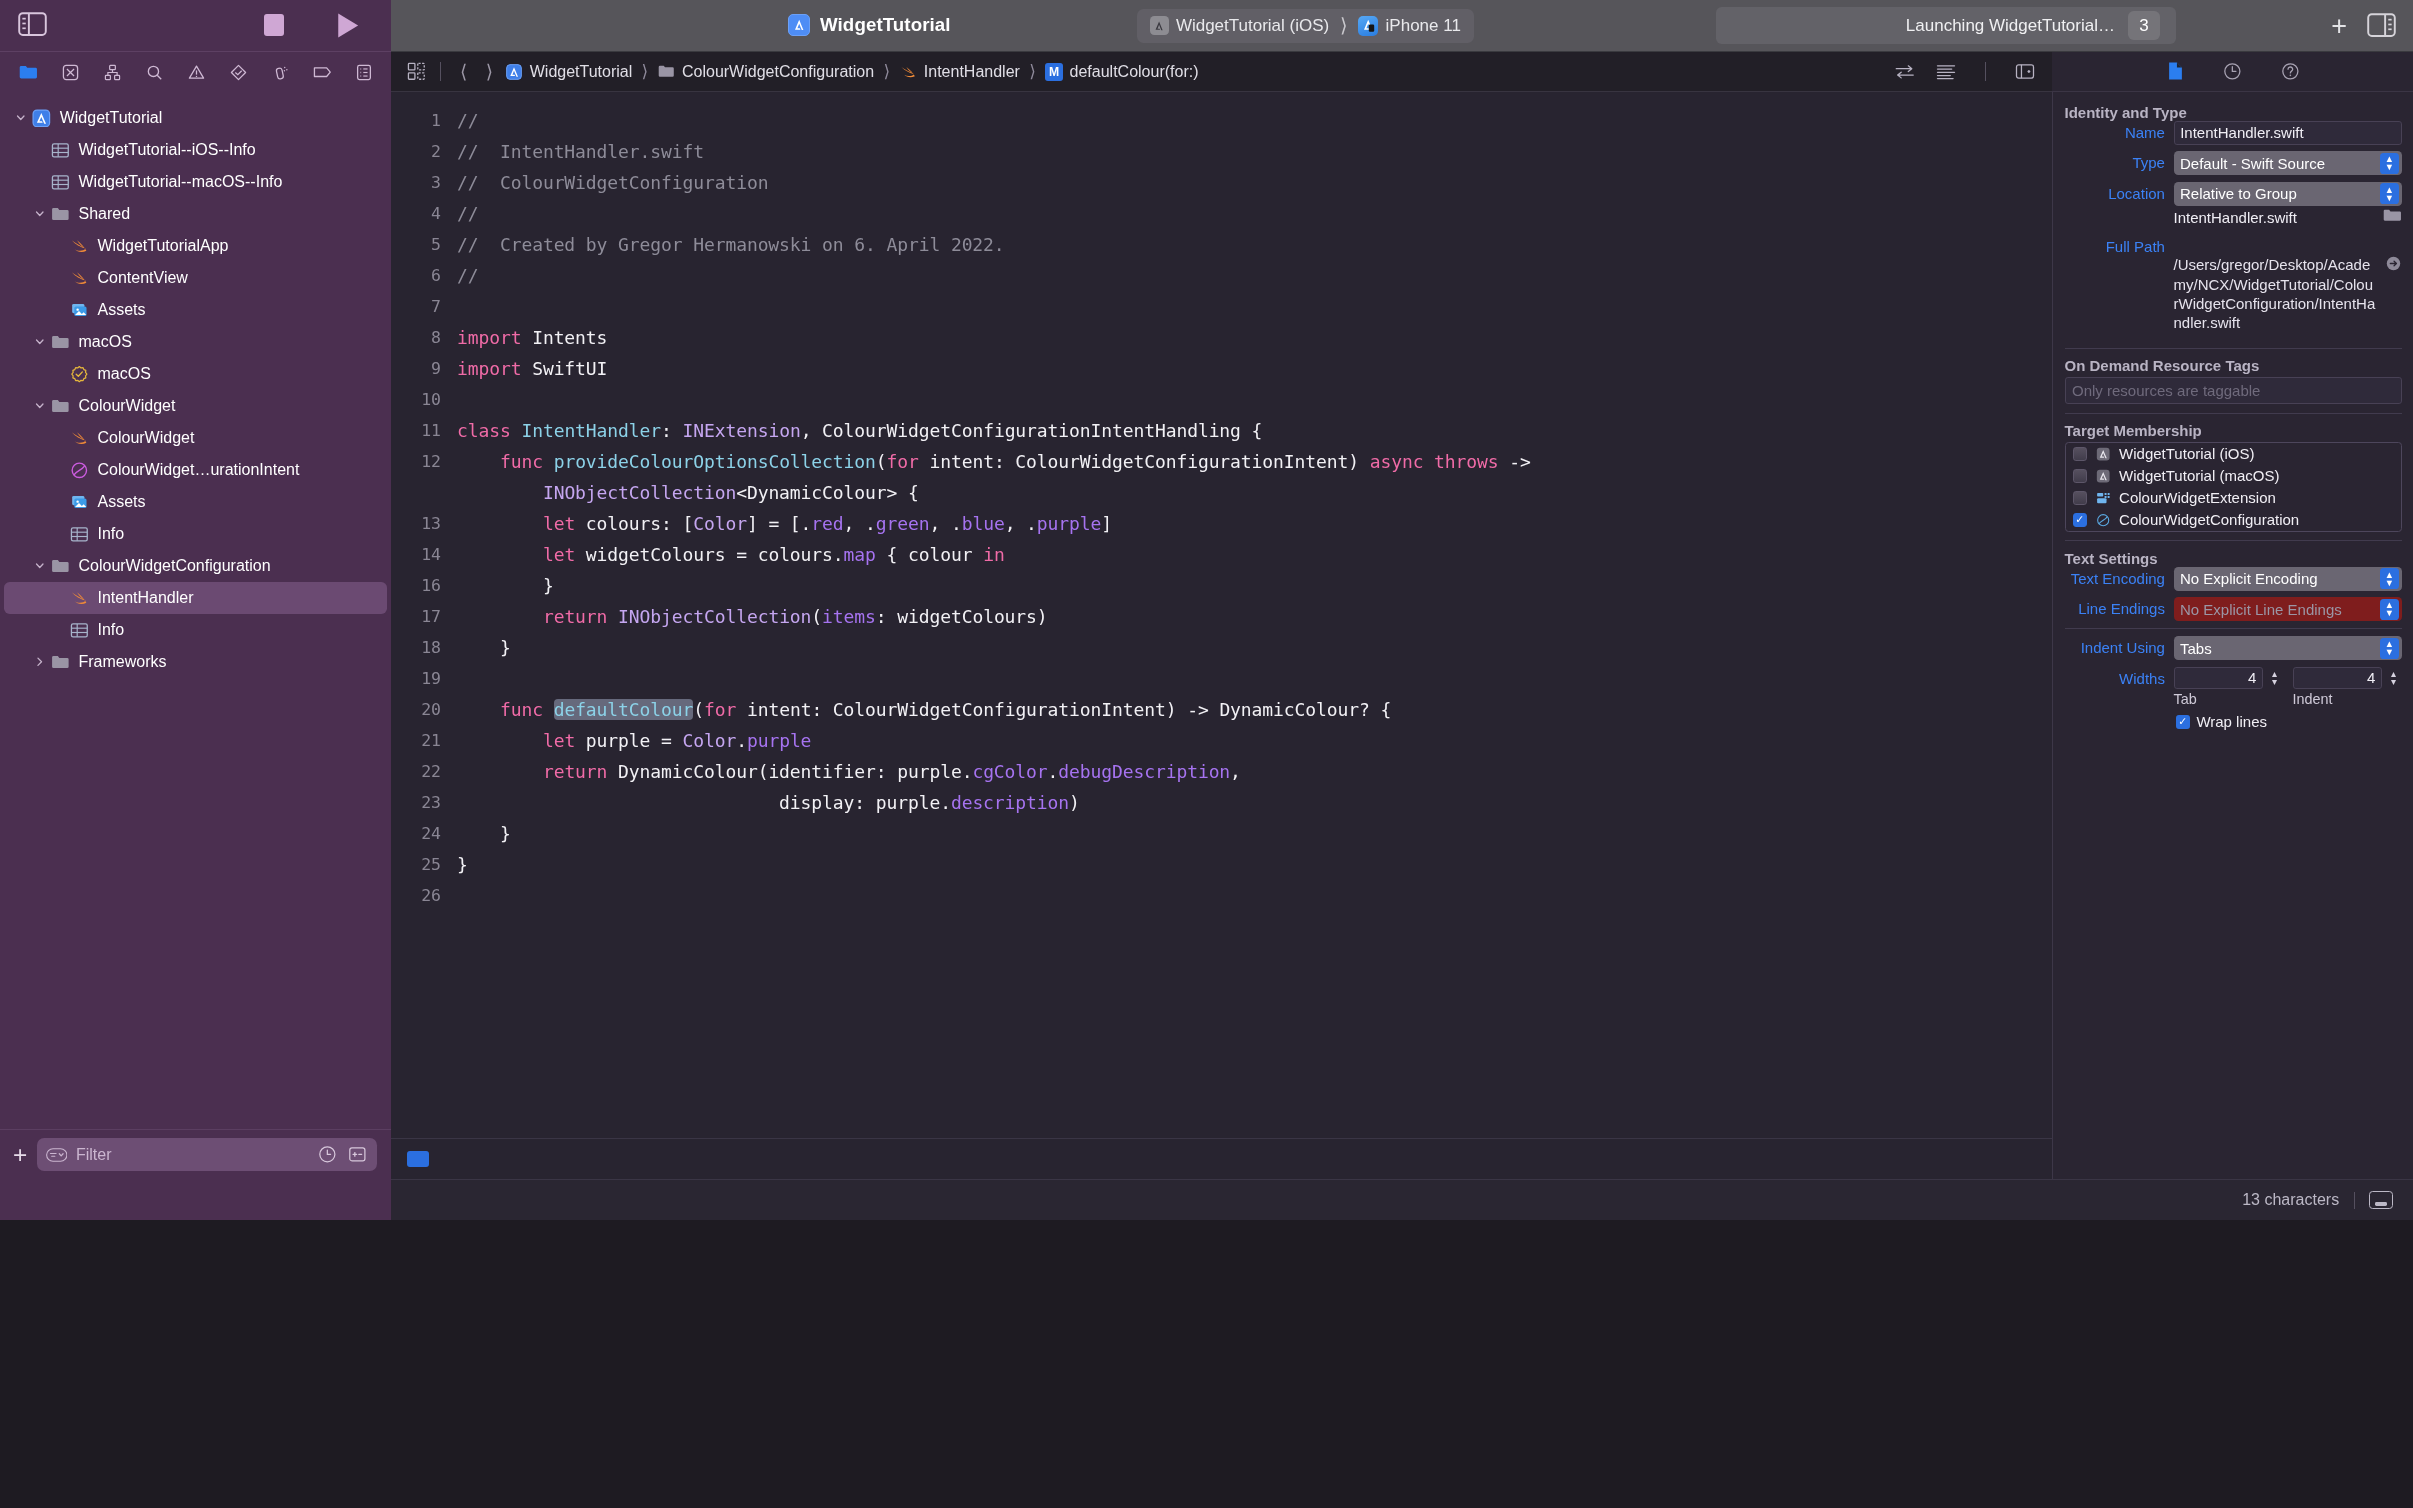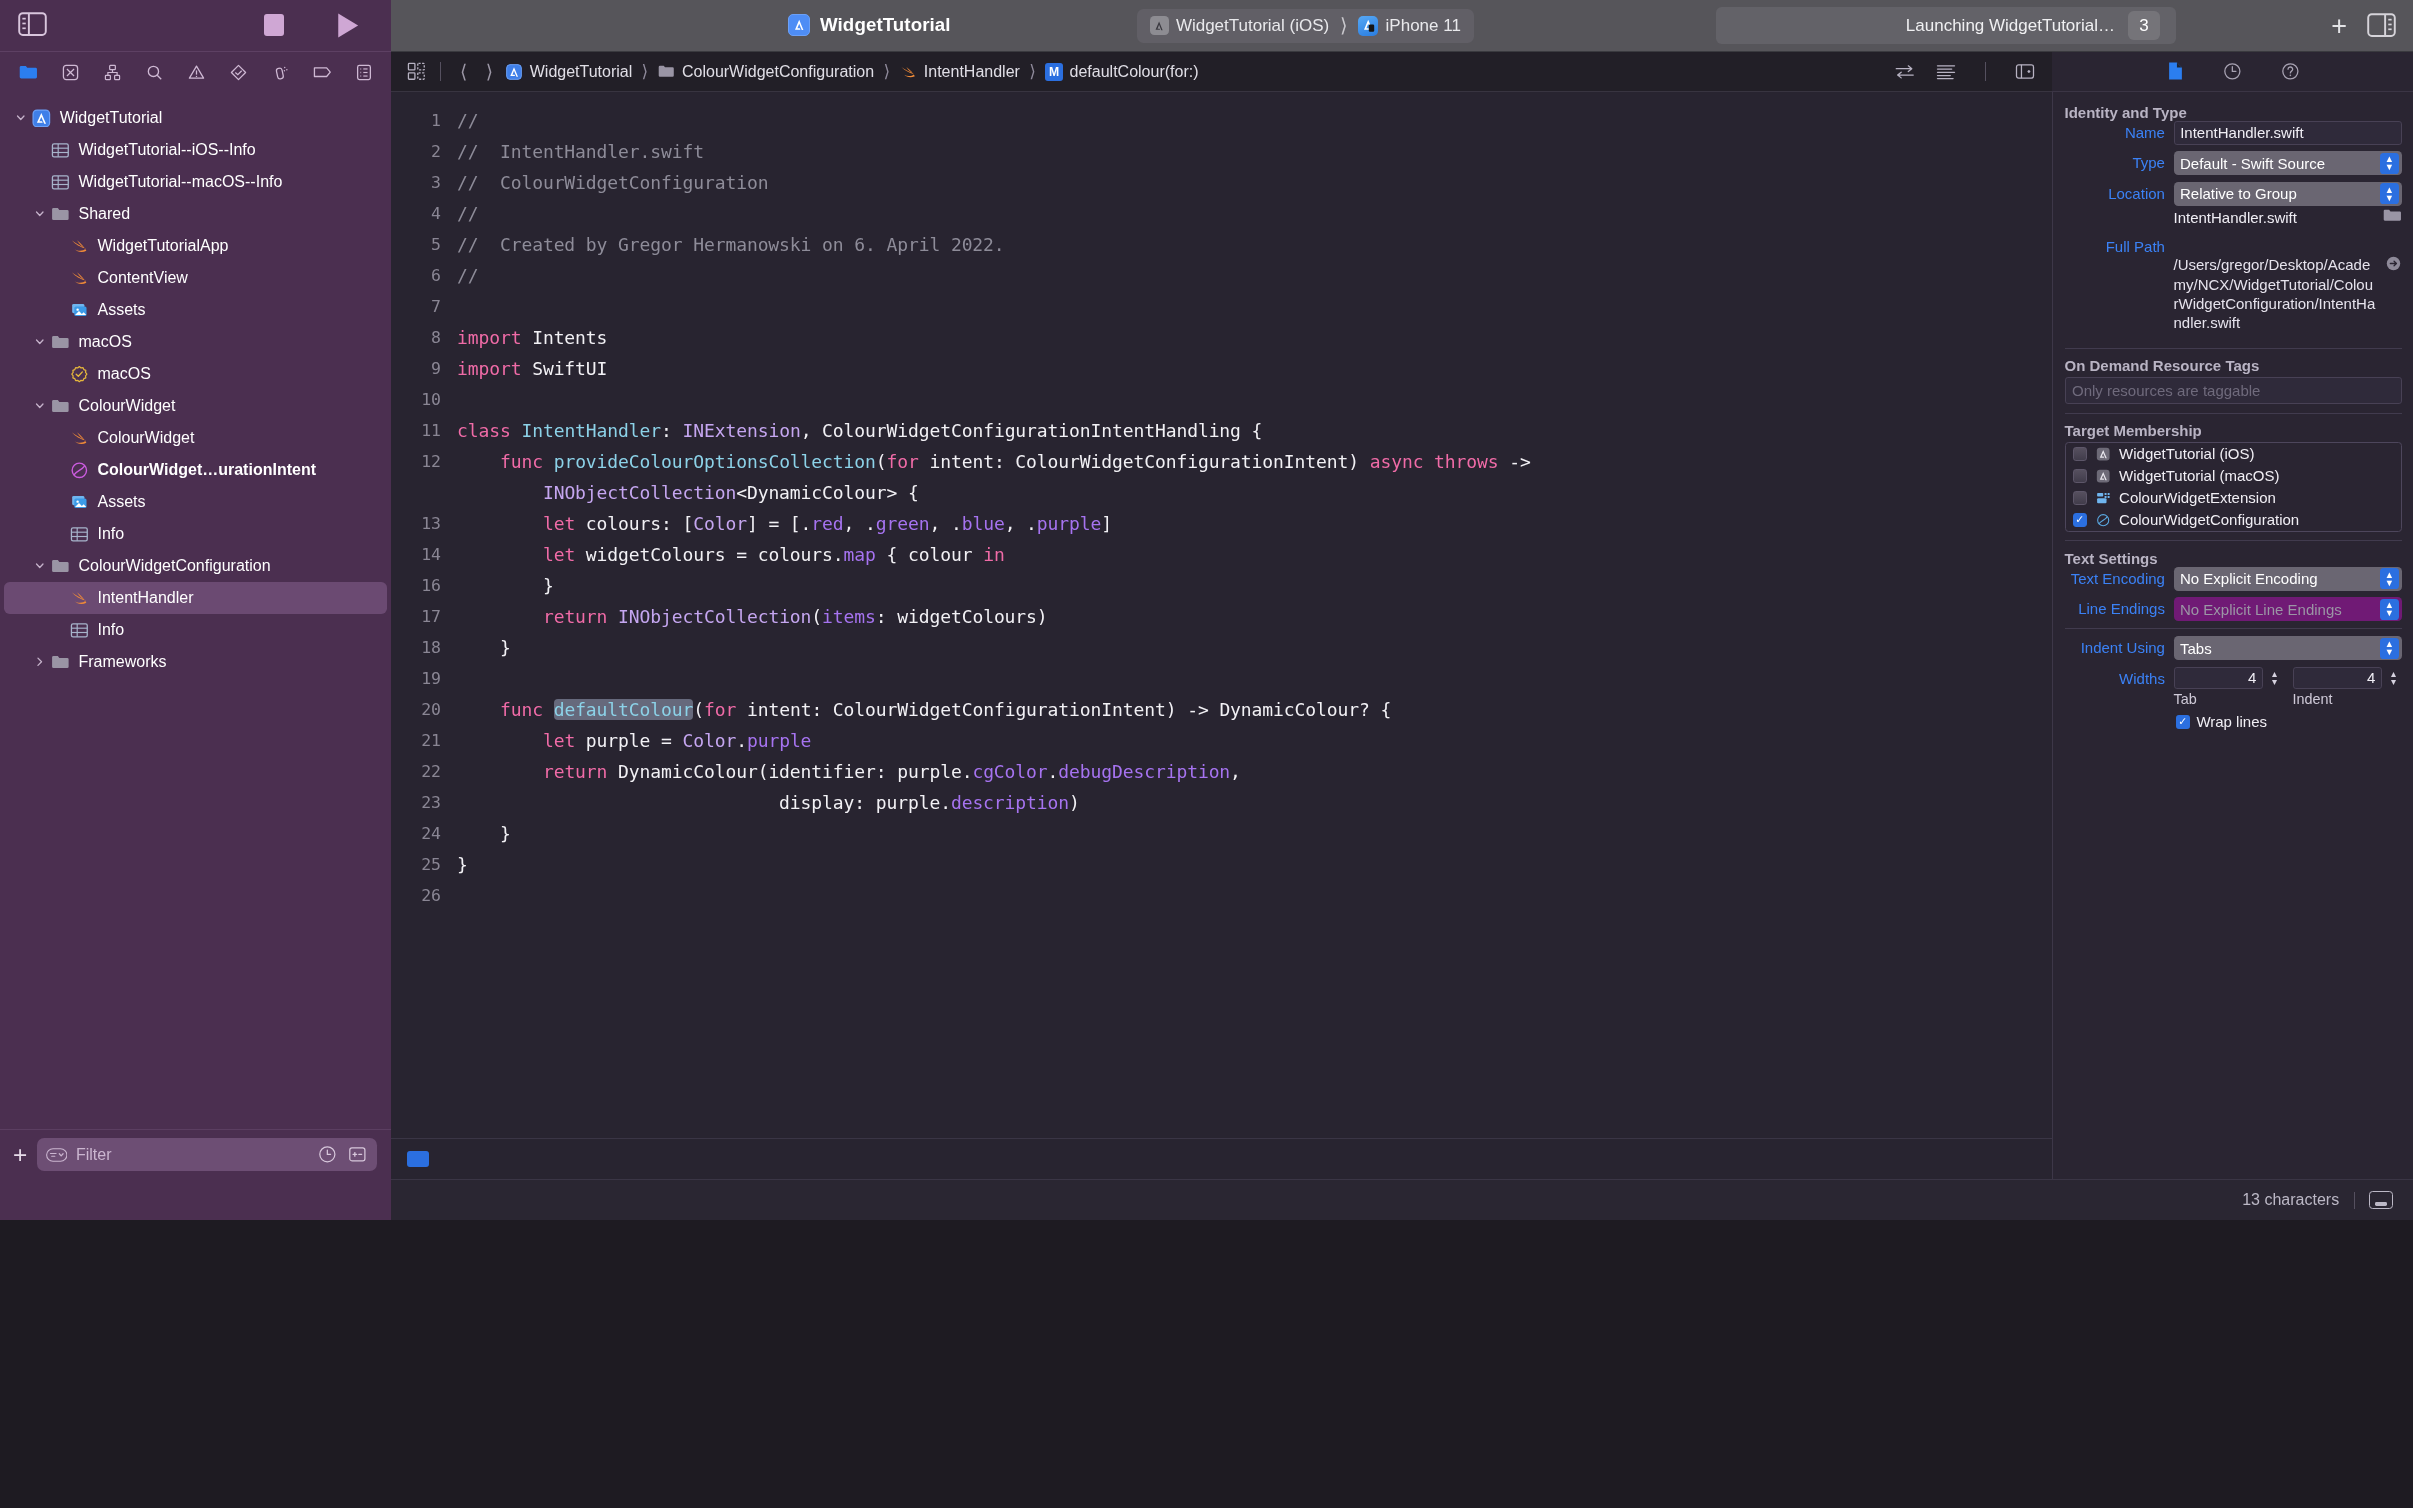--- a/index.html
+++ b/index.html
@@ -179,21 +179,21 @@
   .fval { flex: 1; min-width: 0; }
   .tfield {
     height: 24px; background: #2f2a3a; border: 0.7px solid #484155; border-radius: 2.9px;
     display: flex; align-items: center; padding: 0 5.7px; color: #f0eef5; font-size: 15px;
   }
   .popup {
     height: 24px; background: #6a6672; border-radius: 4.3px; display: flex;
     align-items: center; padding: 0 2.9px 0 6.5px; color: #ffffff; font-size: 15px;
     justify-content: space-between;
   }
-  .popup.dim { background: #701a75; }
+  .popup.dim { background: #7f1d1d; }
   .popup.dim .ptxt { color: #9b96a5; }
   .stepper-blue {
     width: 18.7px; height: 21px; background: #2b6fe0; border-radius: 3.6px;
     display: flex; flex-direction: column; align-items: center; justify-content: center;
     color: #fff; font-size: 9.3px; line-height: 8px; flex: 0 0 18.7px;
   }
   .loc-file {
     display: flex; align-items: center; justify-content: space-between;
     color: #f0eef5; font-size: 15px; padding: 2.9px 0 2.9px 0;
   }
@@ -608,21 +608,21 @@
           </div>
           <div class="trow" style="padding-left: 45px;">
             <span class="tw"></span>
             <span class="ticon">
               <svg width="18.7" height="18.7" viewBox="0 0 26 26">
                 <path d="M2.5 4.5 C8 10.5 13.5 13.8 22 16 C18.6 19.4 12 20.4 6.5 17 C9.8 20.4 16.4 22.5 22.8 19.2 C20.4 14.6 15.2 9.2 9.8 4.6 C13 10.4 17.4 13.6 20.6 14.8 C14.2 12.5 6.8 8 2.5 4.5 Z" fill="#ef8a38"></path>
               </svg>
             </span>
             <span class="tlabel">ColourWidget</span>
           </div>
-          <div class="trow" style="padding-left: 45px; font-weight: bold;">
+          <div class="trow" style="padding-left: 45px;">
             <span class="tw"></span>
             <span class="ticon">
               <svg width="18.7" height="18.7" viewBox="0 0 26 26">
                 <circle cx="13" cy="13" r="10" fill="none" stroke="#cc5ce0" stroke-width="1.9"></circle>
                 <path d="M6.2 18.6 C9.6 13.4 16.4 12.6 19.8 7.4" fill="none" stroke="#cc5ce0" stroke-width="1.9" stroke-linecap="round"></path>
               </svg>
             </span>
             <span class="tlabel">ColourWidget…urationIntent</span>
           </div>
           <div class="trow" style="padding-left: 45px;">

